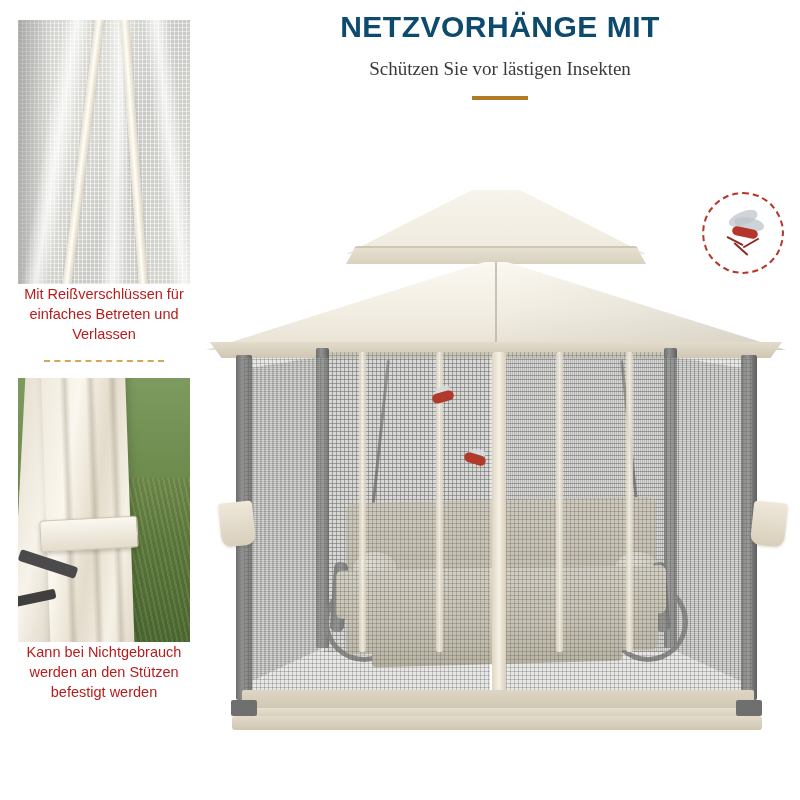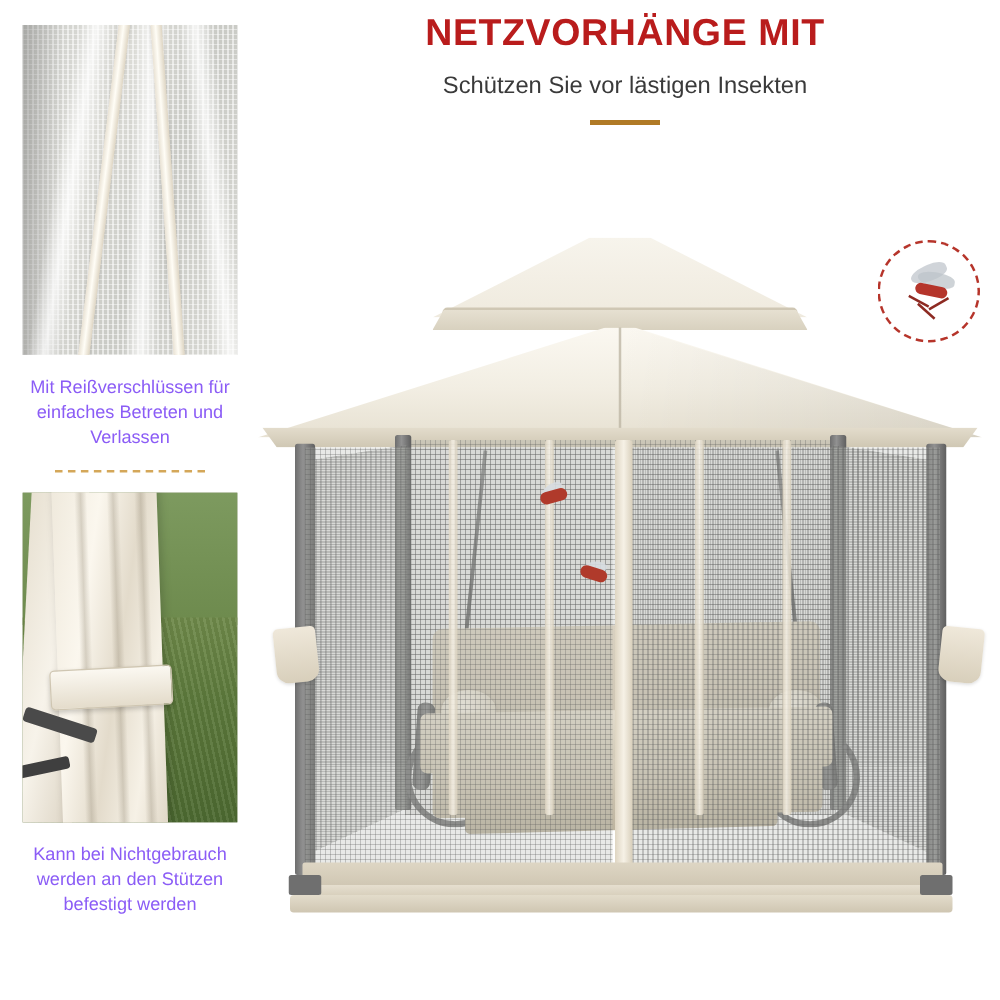--- a/index.html
+++ b/index.html
@@ -22,31 +22,32 @@
 
   
   .header {
     position: absolute;
     left: 210px;
     top: 8px;
     width: 580px;
     text-align: center;
   }
   .header-title {
-    color: #b91c1c;
+    color: #0c4a6e;
     font-size: 30px;
     line-height: 38px;
     font-weight: bold;
     letter-spacing: 0.5px;
   }
   .header-sub {
     margin-top: 12px;
     color: #3a3a3a;
     font-size: 19px;
     font-weight: normal;
+    font-family: Liberation Serif, serif;
   }
   .header-rule {
     margin: 16px auto 0 auto;
     width: 56px;
     height: 4px;
     background: #B07A26;
   }
 
   
   .left-col {
@@ -57,23 +58,23 @@
   }
 
   .thumb {
     position: relative;
     width: 172px;
     height: 264px;
     overflow: hidden;
     background: #d8d8d6;
   }
   .thumb-caption {
-    margin-top: 16px;
+    margin-top: 0;
     text-align: center;
-    color: #8b5cf6;
+    color: #b91c1c;
     font-size: 14.5px;
     line-height: 20px;
   }
 
   .dashed-sep {
     margin: 16px auto;
     width: 120px;
     border-top: 2px dashed #d4a759;
     height: 0;
   }

